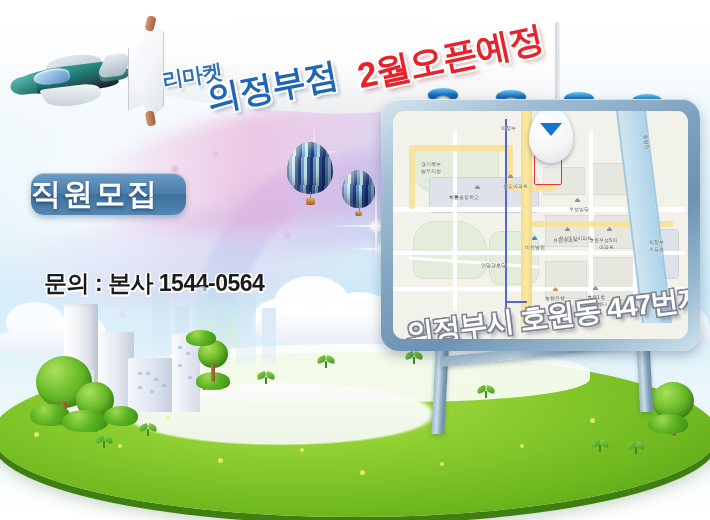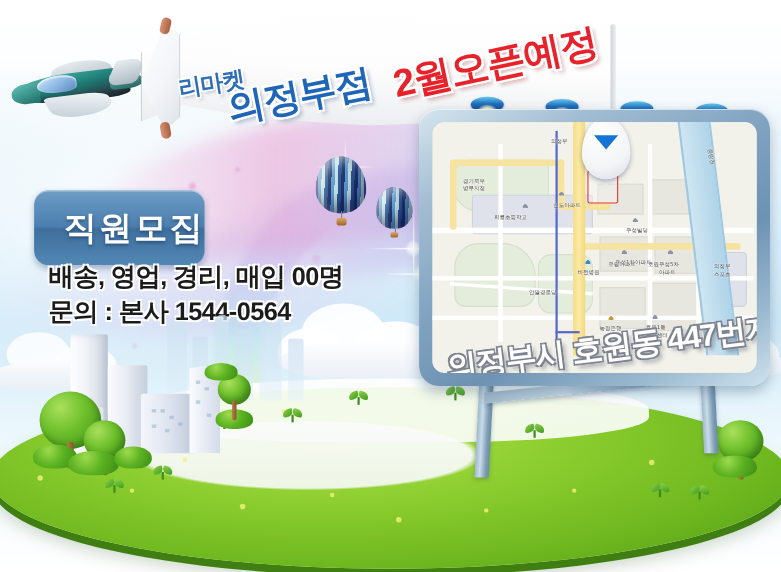--- a/index.html
+++ b/index.html
@@ -107,24 +107,24 @@
       repeating-linear-gradient(92deg,
         rgba(18,40,95,.85) 0 3px, rgba(95,150,205,.75) 3px 6px,
         rgba(205,235,230,.85) 6px 9px, rgba(40,70,135,.80) 9px 12px),
       linear-gradient(120deg,#dff1f4 0%,#7fb7d8 38%,#2c4f96 72%,#172a63 100%);
     box-shadow:inset -6px -8px 12px rgba(10,20,60,.45),inset 5px 4px 9px rgba(255,255,255,.5);}
   .balloon .basket{position:absolute;left:50%;width:9px;height:7px;margin-left:-4.5px;border-radius:2px;
     background:linear-gradient(180deg,#e0a866,#9c6426);}
   .balloon .rope{position:absolute;left:50%;width:1px;background:#7b8aa0;margin-left:0;}
 
   
-  .badge{position:absolute;left:31px;top:173px;width:155px;height:68px;border-radius:13px;
+  .badge{position:absolute;left:31px;top:173px;width:155px;height:42px;border-radius:13px;
     background:linear-gradient(180deg,#6d9cc6 0%,#4b7fae 48%,#3f6f9d 52%,#5287b4 100%);
     box-shadow:0 3px 6px rgba(40,80,120,.35),inset 0 1px 0 rgba(255,255,255,.45);
-    display:flex;align-items:center;justify-content:flex-end;}
+    display:flex;align-items:center;justify-content:flex-start;}
   .badge span{font-size:30px;font-weight:700;color:#fff;letter-spacing:2px;
     text-shadow:0 2px 3px rgba(20,50,85,.55);}
   .htext{position:absolute;left:44px;font-size:23px;font-weight:700;color:#1b1b1b;letter-spacing:-.5px;white-space:nowrap;
     text-shadow:-1.5px -1.5px 0 #fff,1.5px -1.5px 0 #fff,-1.5px 1.5px 0 #fff,1.5px 1.5px 0 #fff;}
   .htext.l1{top:236px;}
   .htext.l2{top:268px;}
 
   
   .bb{position:absolute;left:381px;top:99px;width:319px;height:252px;}
   .bb .frame{position:absolute;inset:0;border-radius:18px;
@@ -297,21 +297,20 @@
   </div>
   <div class="balloon" style="left:342px;top:170px;width:33px;height:44px;">
     <div class="env" style="height:38px;"></div>
     <div class="rope" style="top:36px;height:6px;"></div>
     <div class="basket" style="top:41px;width:7px;height:5px;margin-left:-3.5px;"></div>
   </div>
 
   <div class="badge">
     <span>직원모집</span>
   </div>
-  <div class="htext l1">배송, 영업, 경리, 매입 00명</div>
   <div class="htext l2">문의 : 본사 1544-0564</div>
 
   <div class="lawn"></div>
   <div class="lawnpath2"></div>
   <div class="lawnpath"></div>
 
   <div class="ydot" style="left:62px;top:402px;width:4px;height:4px;"></div>
   <div class="ydot" style="left:34px;top:432px;width:5px;height:5px;"></div>
   <div class="ydot" style="left:118px;top:444px;width:4px;height:4px;"></div>
   <div class="ydot" style="left:166px;top:416px;width:4px;height:4px;"></div>

